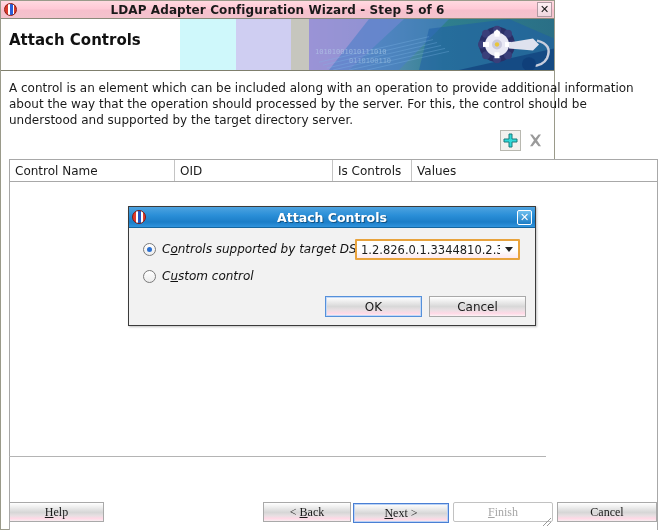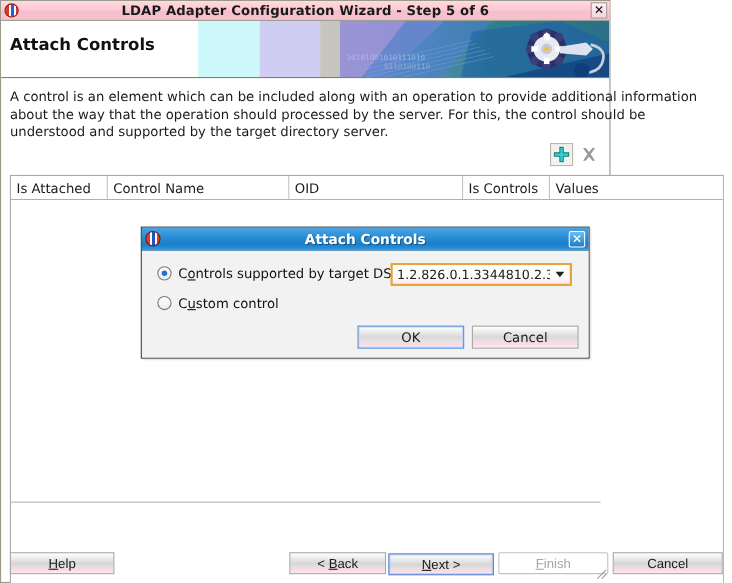--- a/index.html
+++ b/index.html
@@ -192,21 +192,21 @@
     height: 36px;
     position: relative;
     box-sizing: border-box;
   }
   .btn {
     position: absolute;
     height: 20px;
     box-sizing: border-box;
     border: 1px solid #a9a9a9;
     background: linear-gradient(to bottom, #ffffff 0%, #efefef 22%, #d6d6d6 52%, #e7dfe2 70%, #ffd9e6 86%, #f7eef1 100%);
-    font-family: Liberation Sans, sans-serif;
+    font-family: Liberation Serif, serif;
     font-size: 12px;
     color: #1a1a1a;
     display: flex; align-items: center; justify-content: center;
     cursor: pointer;
     padding: 0;
   }
   .btn.focused {
     border: 1px solid #4a7fd4;
     box-shadow: inset 0 0 0 1px #b9d2f5;
   }
@@ -297,21 +297,22 @@
   }
   .dlg-body {
     flex: 1 1 auto;
     background: #f2f2f2;
     position: relative;
     box-sizing: border-box;
   }
   .radio-row {
     position: absolute;
     display: flex;
-    align-items: flex-start;
+    align-items: flex-end;
+    font-style: italic;
   }
   #radio-row-supported { left: 14px; top: 14px; }
   #radio-row-custom    { left: 14px; top: 41px; }
   .radio {
     width: 13px; height: 13px;
     border-radius: 50%;
     border: 1px solid #7a7a7a;
     background: linear-gradient(to bottom, #ffffff, #ececec);
     box-sizing: border-box;
     position: relative;
@@ -475,21 +476,20 @@
       </div>
       <div class="tb-btn tb-del">
         <svg width="15" height="15" viewBox="0 0 15 15">
           <path d="M2 1.5 L4.5 1.5 L7.5 5.2 L10.5 1.5 L13 1.5 L9 7.2 L13 13.2 L10.5 13.2 L7.5 9.4 L4.5 13.2 L2 13.2 L6 7.2 Z" fill="#9a9a9a"></path>
         </svg>
       </div>
     </div>
 
     <div class="table-wrap">
       <div class="table-head">
-        <div class="th" style="width:88px">Is Attached</div>
         <div class="th" style="width:165px">Control Name</div>
         <div class="th" style="width:158px">OID</div>
         <div class="th" style="width:79px">Is Controls</div>
         <div class="th" style="width:157px">Values</div>
       </div>
       <div class="table-body"></div>
     </div>
 
     <div class="footer-sep"></div>
   </div>

